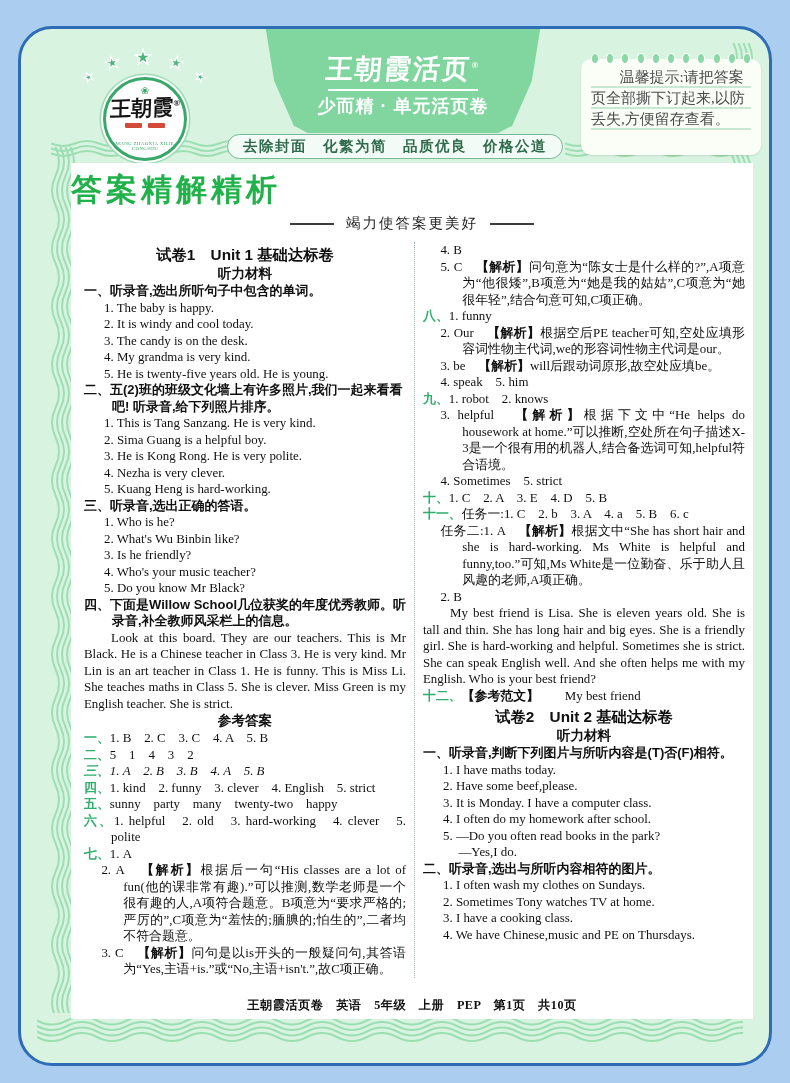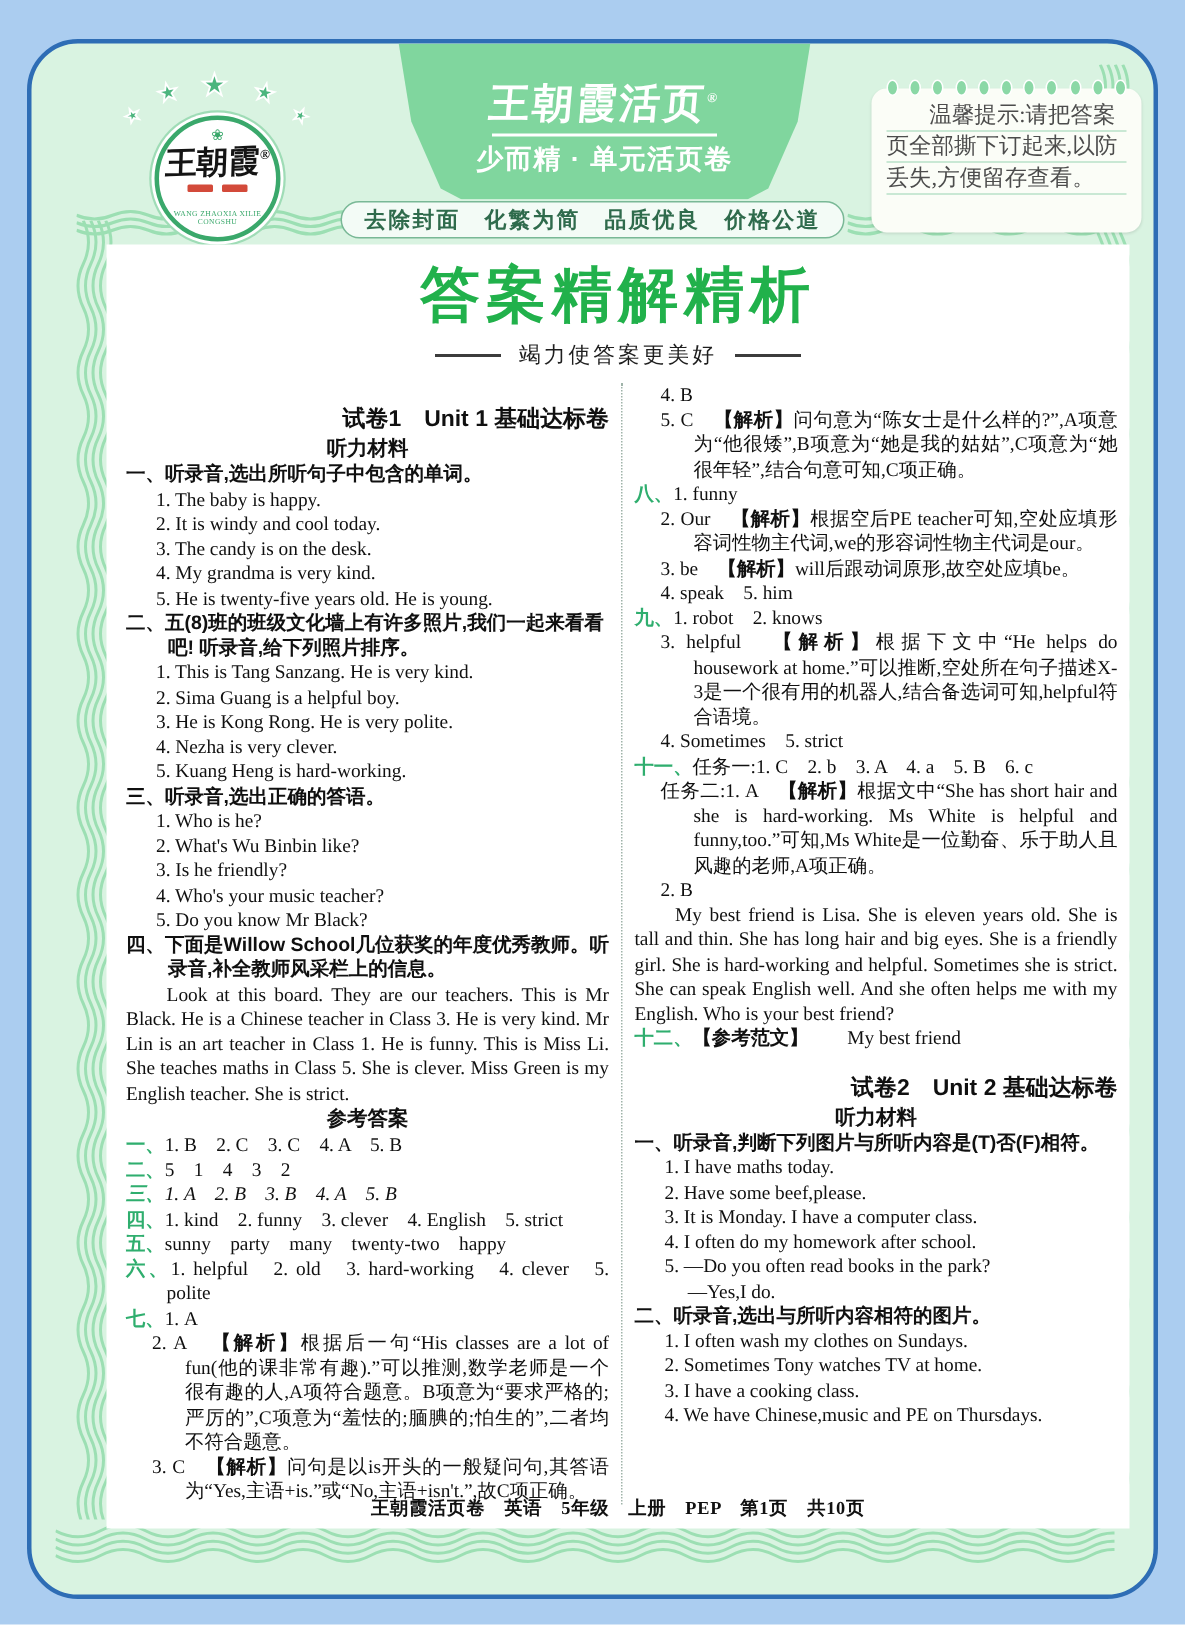--- a/index.html
+++ b/index.html
@@ -39,31 +39,31 @@
   .logo-circle{position:absolute;left:22px;top:34px;width:84px;height:84px;border-radius:50%;background:#fff;
                border:3px solid #3aa86b;box-shadow:0 0 0 2px #fff,0 0 0 3.5px #9fdcb6;box-sizing:border-box;text-align:center;}
   .logo-emblem{display:block;margin-top:6px;font-size:10px;color:#3aa86b;line-height:1;}
   .logo-name{display:block;margin-top:1px;font-weight:900;font-size:21px;color:#141414;line-height:1.1;
              transform:rotate(-2deg) skewX(-4deg);}
   .logo-seals{display:flex;justify-content:center;gap:6px;margin-top:3px;}
   .logo-seal{width:17px;height:5px;background:#d34a3a;border-radius:1px;}
   .logo-ring-text{position:absolute;bottom:7px;left:0;right:0;font-size:5px;letter-spacing:.3px;color:#3aa86b;}
 
   
-  .main-title{margin:6px 0 0;text-align:center;font-family:"Liberation Sans",sans-serif;font-weight:900;
-              font-size:40px;letter-spacing:4px;color:var(--accent,#21b14b);}
+  .main-title{margin:6px 0 0;font-family:"Liberation Sans",sans-serif;font-weight:900;
+              font-size:31px;letter-spacing:4px;color:var(--accent,#21b14b);}
   .subtitle{display:flex;align-items:center;justify-content:center;gap:12px;margin-top:3px;}
   .subtitle .dash{width:44px;border-top:2px solid #3c3c3c;}
   .subtitle-text{font-size:14.5px;letter-spacing:2px;color:#1e1e1e;}
   .columns{display:flex;padding:9px 8px 0 13px;}
   .col{width:322px;}
   .col-divider{border-left:1.5px dotted #9fb3a9;margin:0 8px;}
 
   .blk{font-size:12.9px;line-height:16.5px;color:#101010;}
-  .h1c{text-align:right;font-family:"Liberation Sans",sans-serif;font-weight:700;font-size:15.3px;line-height:20px;margin-top:15px;}
+  .h1c{text-align:center;font-family:"Liberation Sans",sans-serif;font-weight:700;font-size:15.3px;line-height:20px;margin-top:3px;}
   .h2c{text-align:center;font-family:"Liberation Sans",sans-serif;font-weight:700;font-size:13.6px;line-height:18px;}
   .q{font-family:"Liberation Sans",sans-serif;font-weight:700;font-size:13px;padding-left:2.15em;text-indent:-2.15em;}
   .li{margin-left:1.55em;}
   .li2{margin-left:2.75em;}
   .p{text-indent:2.1em;text-align:justify;}
   .sub{margin-left:1.35em;padding-left:1.7em;text-indent:-1.7em;text-align:justify;}
   .ans{text-align:justify;}
   .marker{font-family:"Liberation Sans",sans-serif;font-weight:700;color:var(--marker,#2fae6e);}
   .bseg{font-family:"Liberation Sans",sans-serif;font-weight:700;}
   .footer{position:absolute;left:0;right:0;bottom:5px;text-align:center;font-weight:700;font-size:12.2px;
@@ -155,21 +155,21 @@
     <div class="columns">
       <div class="col" id="col-left">
           <div class="blk h1c">试卷1　Unit 1 基础达标卷</div>
           <div class="blk h2c">听力材料</div>
           <div class="blk q">一、听录音,选出所听句子中包含的单词。</div>
           <div class="blk li">1. The baby is happy.</div>
           <div class="blk li">2. It is windy and cool today.</div>
           <div class="blk li">3. The candy is on the desk.</div>
           <div class="blk li">4. My grandma is very kind.</div>
           <div class="blk li">5. He is twenty-five years old. He is young.</div>
-          <div class="blk q">二、五(8)班的班级文化墙上有许多照片,我们一起来看看吧! 听录音,给下列照片排序。</div>
+          <div class="blk q">二、五(2)班的班级文化墙上有许多照片,我们一起来看看吧! 听录音,给下列照片排序。</div>
           <div class="blk li">1. This is Tang Sanzang. He is very kind.</div>
           <div class="blk li">2. Sima Guang is a helpful boy.</div>
           <div class="blk li">3. He is Kong Rong. He is very polite.</div>
           <div class="blk li">4. Nezha is very clever.</div>
           <div class="blk li">5. Kuang Heng is hard-working.</div>
           <div class="blk q">三、听录音,选出正确的答语。</div>
           <div class="blk li">1. Who is he?</div>
           <div class="blk li">2. What's Wu Binbin like?</div>
           <div class="blk li">3. Is he friendly?</div>
           <div class="blk li">4. Who's your music teacher?</div>
@@ -191,20 +191,21 @@
       <div class="col" id="col-right">
           <div class="blk sub"><span>4. B</span></div>
           <div class="blk sub"><span>5. C　</span><span class="bseg">【解析】</span><span>问句意为“陈女士是什么样的?”,A项意为“他很矮”,B项意为“她是我的姑姑”,C项意为“她很年轻”,结合句意可知,C项正确。</span></div>
           <div class="blk ans" style="padding-left: 2.1em; text-indent: -2.1em;"><span class="marker">八、</span><span>1. funny</span></div>
           <div class="blk sub"><span>2. Our　</span><span class="bseg">【解析】</span><span>根据空后PE teacher可知,空处应填形容词性物主代词,we的形容词性物主代词是our。</span></div>
           <div class="blk sub"><span>3. be　</span><span class="bseg">【解析】</span><span>will后跟动词原形,故空处应填be。</span></div>
           <div class="blk sub"><span>4. speak　5. him</span></div>
           <div class="blk ans" style="padding-left: 2.1em; text-indent: -2.1em;"><span class="marker">九、</span><span>1. robot　2. knows</span></div>
           <div class="blk sub"><span>3. helpful　</span><span class="bseg">【解析】</span><span>根据下文中“He helps do housework at home.”可以推断,空处所在句子描述X-3是一个很有用的机器人,结合备选词可知,helpful符合语境。</span></div>
           <div class="blk sub"><span>4. Sometimes　5. strict</span></div>
+          <div class="blk ans" style="padding-left: 2.1em; text-indent: -2.1em;"><span class="marker">十、</span><span>1. C　2. A　3. E　4. D　5. B</span></div>
           <div class="blk ans" style="padding-left: 3.15em; text-indent: -3.15em;"><span class="marker">十一、</span><span>任务一:1. C　2. b　3. A　4. a　5. B　6. c</span></div>
           <div class="blk sub"><span>任务二:1. A　</span><span class="bseg">【解析】</span><span>根据文中“She has short hair and she is hard-working. Ms White is helpful and funny,too.”可知,Ms White是一位勤奋、乐于助人且风趣的老师,A项正确。</span></div>
           <div class="blk sub"><span>2. B</span></div>
           <div class="blk p">My best friend is Lisa. She is eleven years old. She is tall and thin. She has long hair and big eyes. She is a friendly girl. She is hard-working and helpful. Sometimes she is strict. She can speak English well. And she often helps me with my English. Who is your best friend?</div>
           <div class="blk ans" style="padding-left: 3.15em; text-indent: -3.15em;"><span class="marker">十二、</span><span class="bseg">【参考范文】</span><span>　　My best friend</span></div>
           <div class="blk h1c">试卷2　Unit 2 基础达标卷</div>
           <div class="blk h2c">听力材料</div>
           <div class="blk q">一、听录音,判断下列图片与所听内容是(T)否(F)相符。</div>
           <div class="blk li">1. I have maths today.</div>
           <div class="blk li">2. Have some beef,please.</div>

